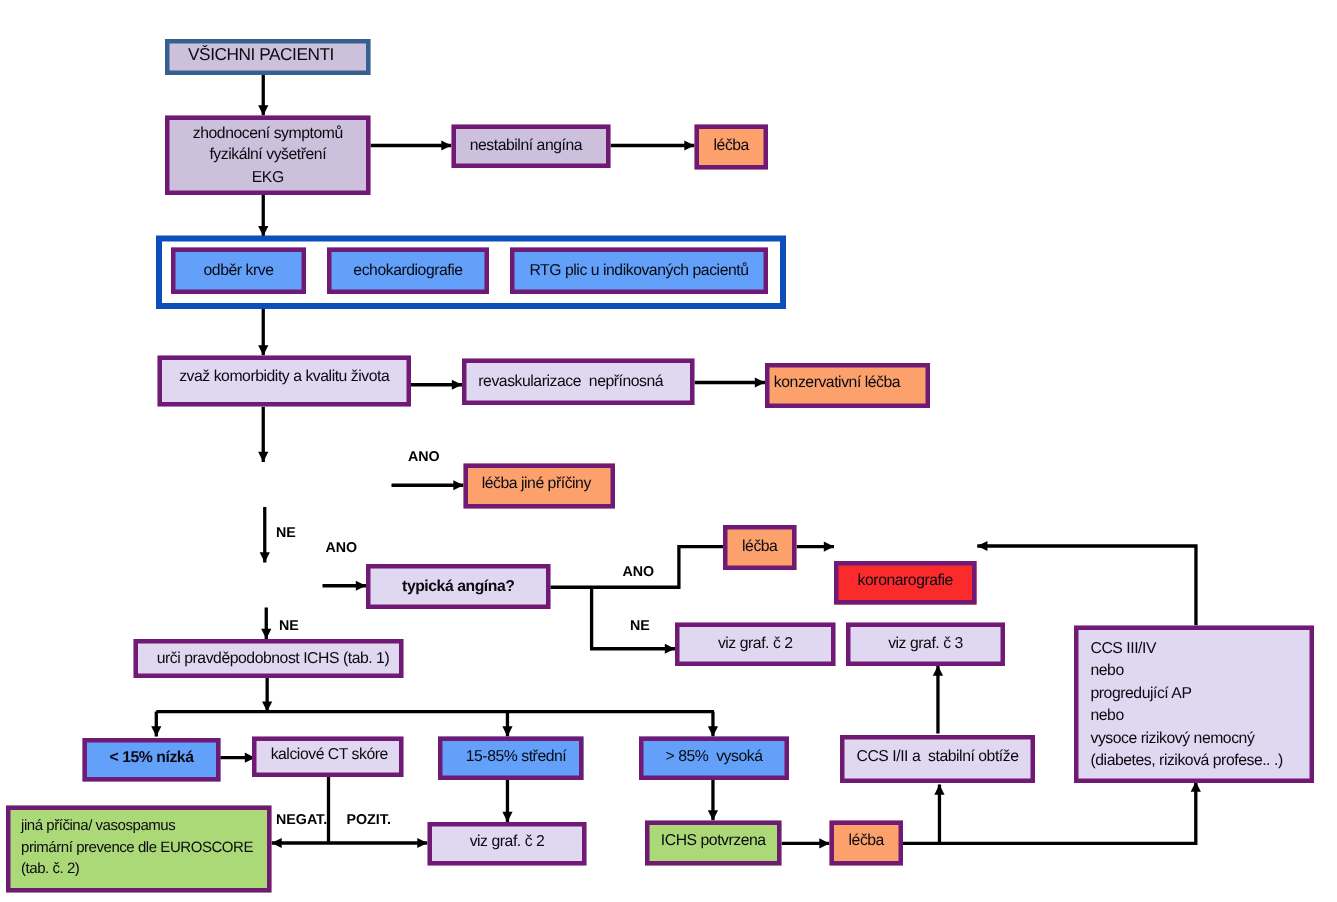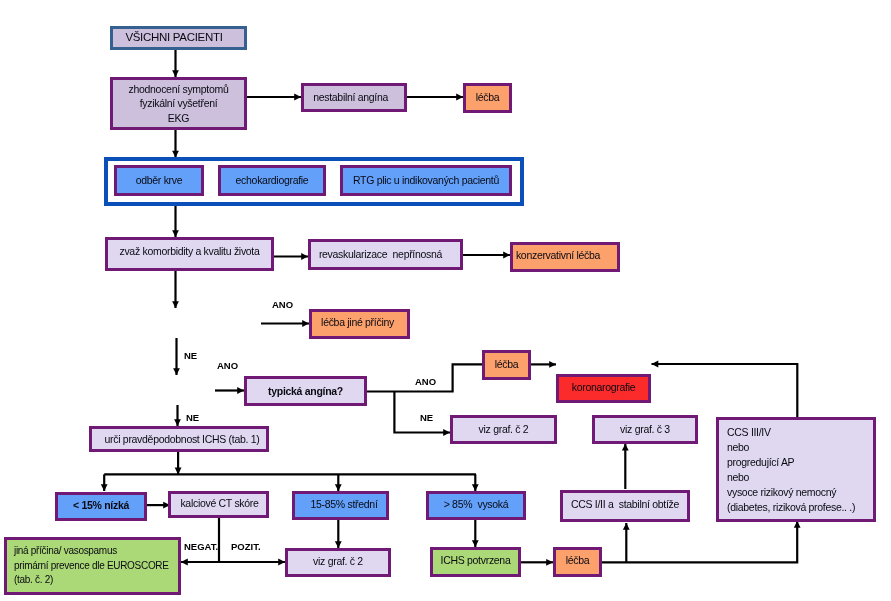--- a/index.html
+++ b/index.html
@@ -116,21 +116,21 @@
   </div>
   <div class="node fill-orange" style="left:482px;top:350px;width:49px;height:30px;padding-bottom:2px;">
     <span class="ln">léčba</span>
   </div>
   <div class="node fill-red" style="left:556px;top:350px;width:95px;height:29px;padding-bottom:2px;margin-top:24px;">
     <span class="ln">koronarografie</span>
   </div>
   <div class="node fill-lav2" style="left:450px;top:415px;width:107px;height:29px;">
     <span class="ln">viz graf. č 2</span>
   </div>
-  <div class="node fill-lav2" style="left:592px;top:415px;width:106px;height:29px;">
+  <div class="node fill-lav2" style="left:564px;top:415px;width:106px;height:29px;">
     <span class="ln">viz graf. č 3</span>
   </div>
   <div class="node fill-lav2 align-left" style="left:716px;top:417px;width:160px;height:105px;line-height:1.43;padding-left:8px;">
     <span class="ln">CCS III/IV</span>
     <span class="ln">nebo</span>
     <span class="ln">progredující AP</span>
     <span class="ln">nebo</span>
     <span class="ln">vysoce rizikový nemocný</span>
     <span class="ln">(diabetes, riziková profese.. .)</span>
   </div>

